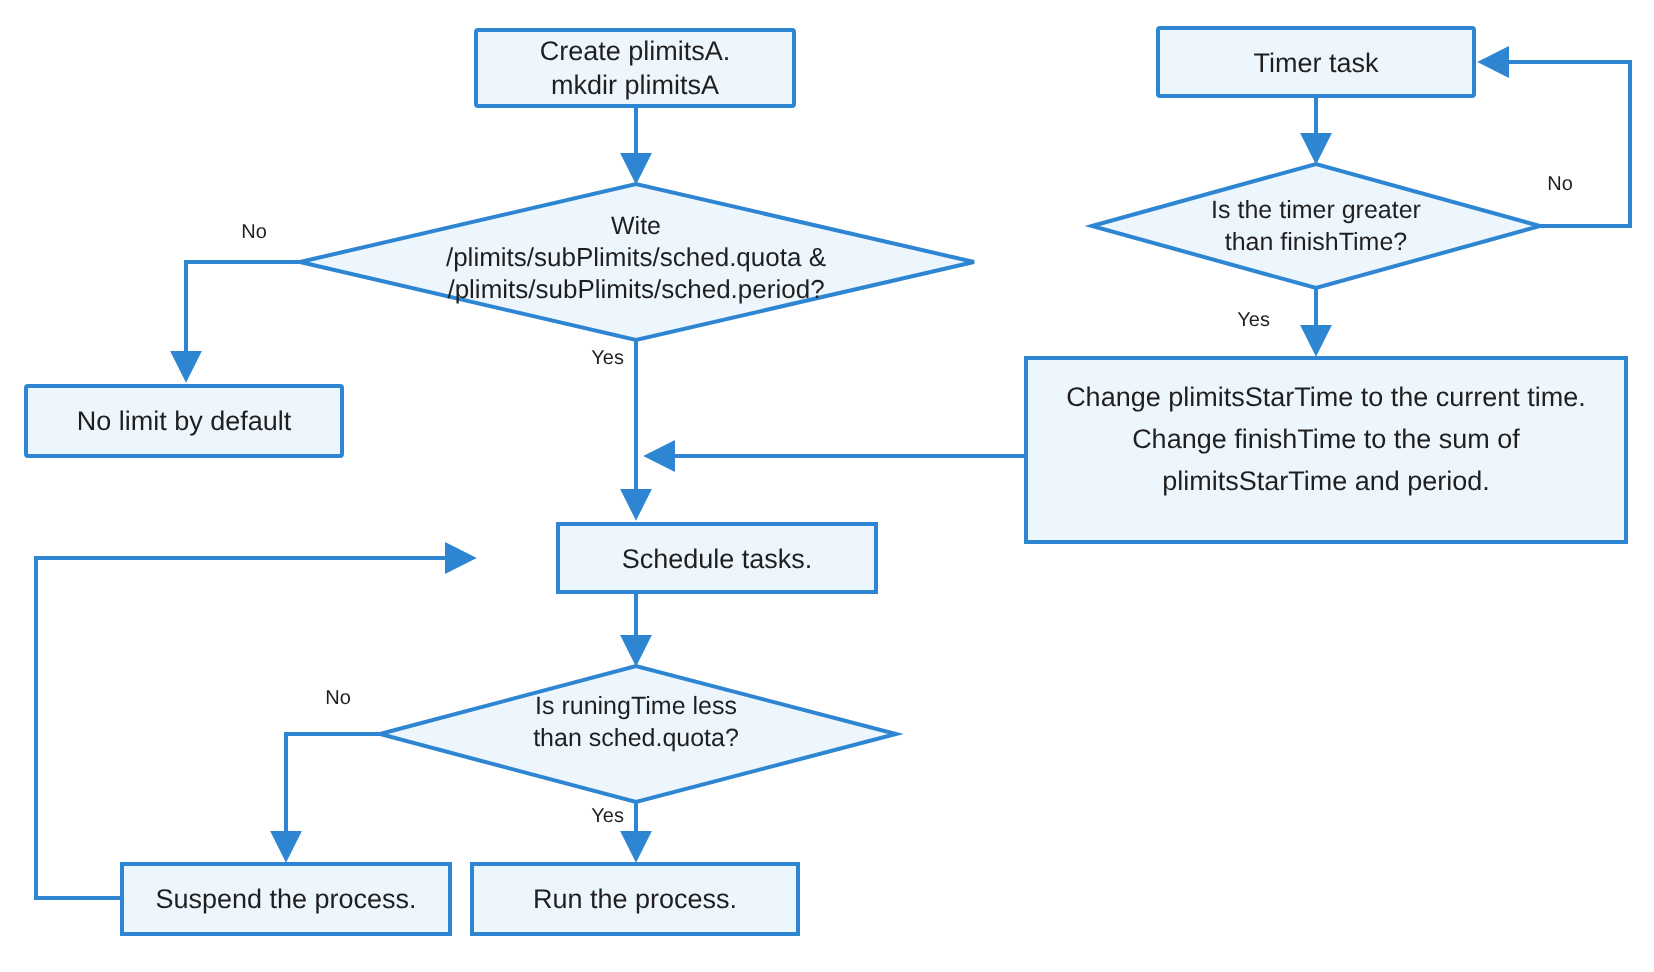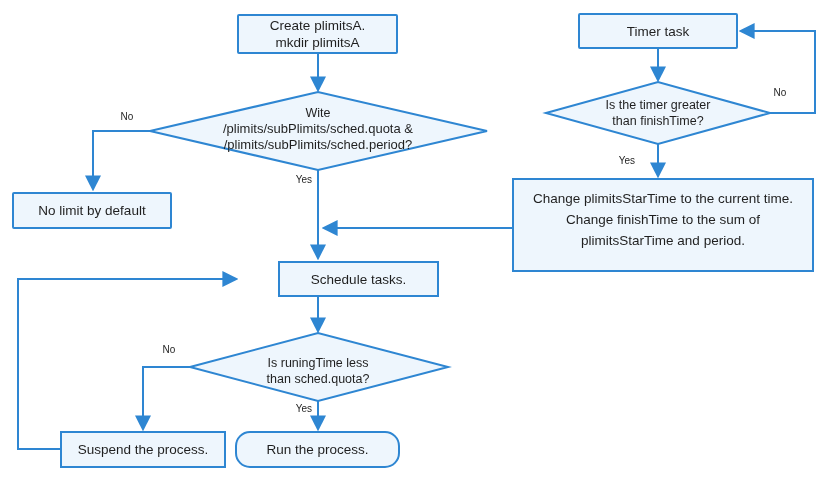--- a/index.html
+++ b/index.html
@@ -99,42 +99,42 @@
   </div>
 
   <div class="node" style="left:239px; top:261px; width:161px; height:36px;margin-left:39px;">
     <div>Schedule tasks.</div>
   </div>
 
   <div class="node" style="left:60px; top:431px; width:166px; height:37px;">
     <div>Suspend the process.</div>
   </div>
 
-  <div class="node" style="left:235px; top:431px; width:165px; height:37px;border-radius:15px;">
+  <div class="node" style="left:235px; top:431px; width:165px; height:37px;">
     <div>Run the process.</div>
   </div>
 
   <div class="node change" style="left:512px; top:178px; width:302px; height:94px;">
     <div><span>Change </span><b>plimitsStarTime</b><span> to the current time.</span></div>
     <div><span>Change </span><b>finishTime</b><span> to the sum of</span></div>
     <div><b>plimitsStarTime</b><span> and </span><b>period</b><span>.</span></div>
   </div>
 
   <div class="dlabel" style="left:568px; top:96px; width:180px; height:34px;">
     <div>Is the timer greater</div>
     <div><span>than </span><b>finishTime</b><span>?</span></div>
   </div>
 
   <div class="dlabel" style="left:178px; top:95px; width:280px; height:68px;">
     <div>Wite</div>
     <div class="pathline"><b>/plimits/subPlimits/sched.quota</b><span> &amp;</span></div>
     <div class="pathline"><b>/plimits/subPlimits/sched.period</b><span>?</span></div>
   </div>
 
-  <div class="dlabel" style="left:228px; top:354px; width:180px; height:34px;">
+  <div class="dlabel" style="left:228px; top:344px; width:180px; height:34px;">
     <div><span>Is </span><b>runingTime</b><span> less</span></div>
     <div><span>than </span><b>sched.quota</b><span>?</span></div>
   </div>
 
   <div class="edge-label ca" style="left:110px; top:111px; width:34px;">No</div>
   <div class="edge-label ra" style="left:272px; top:174px; width:40px;">Yes</div>
   <div class="edge-label ca" style="left:764px; top:87px; width:32px;">No</div>
   <div class="edge-label ra" style="left:595px; top:155px; width:40px;">Yes</div>
   <div class="edge-label ca" style="left:152px; top:344px; width:34px;">No</div>
   <div class="edge-label ra" style="left:270px; top:403px; width:42px;">Yes</div>

